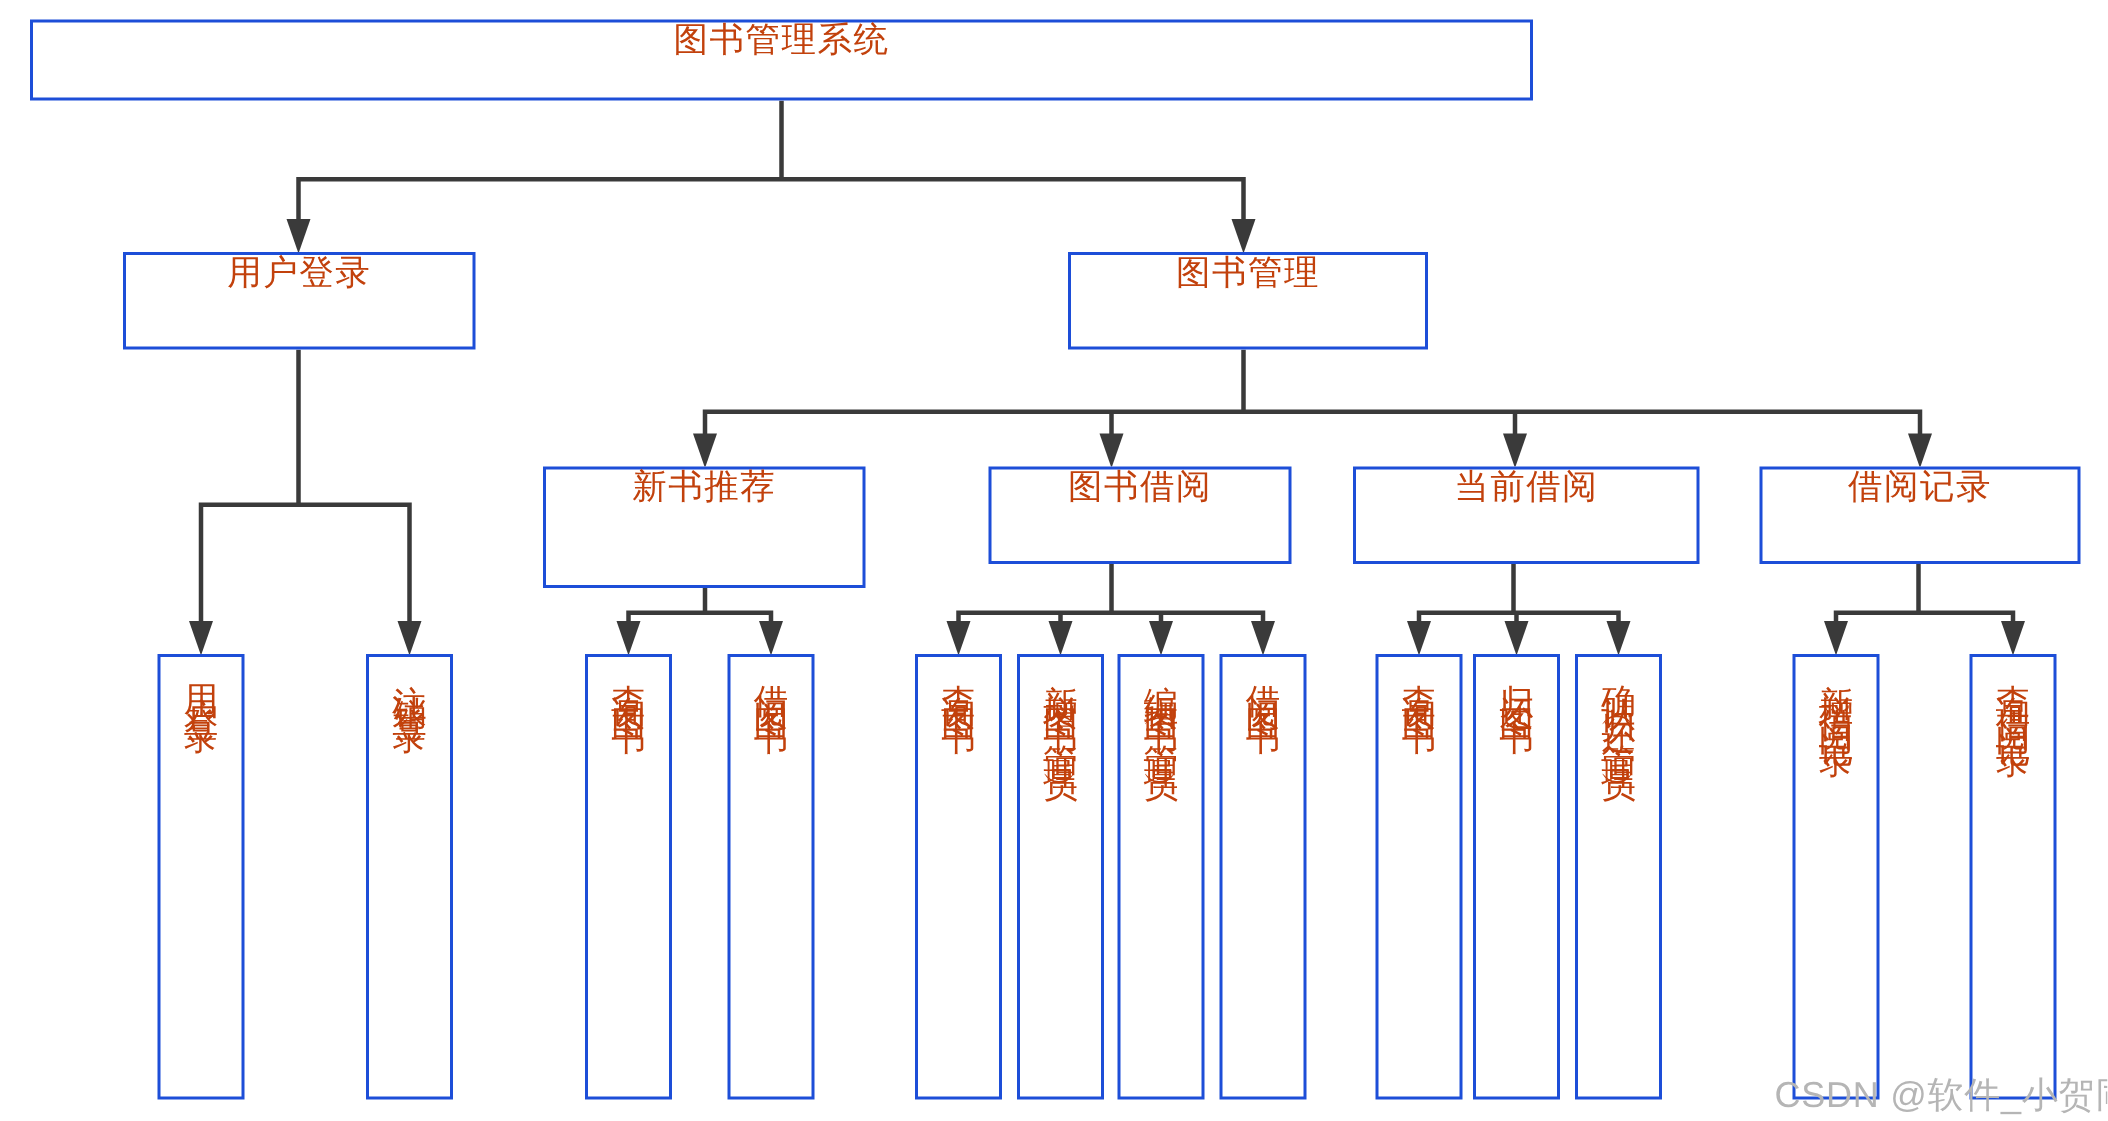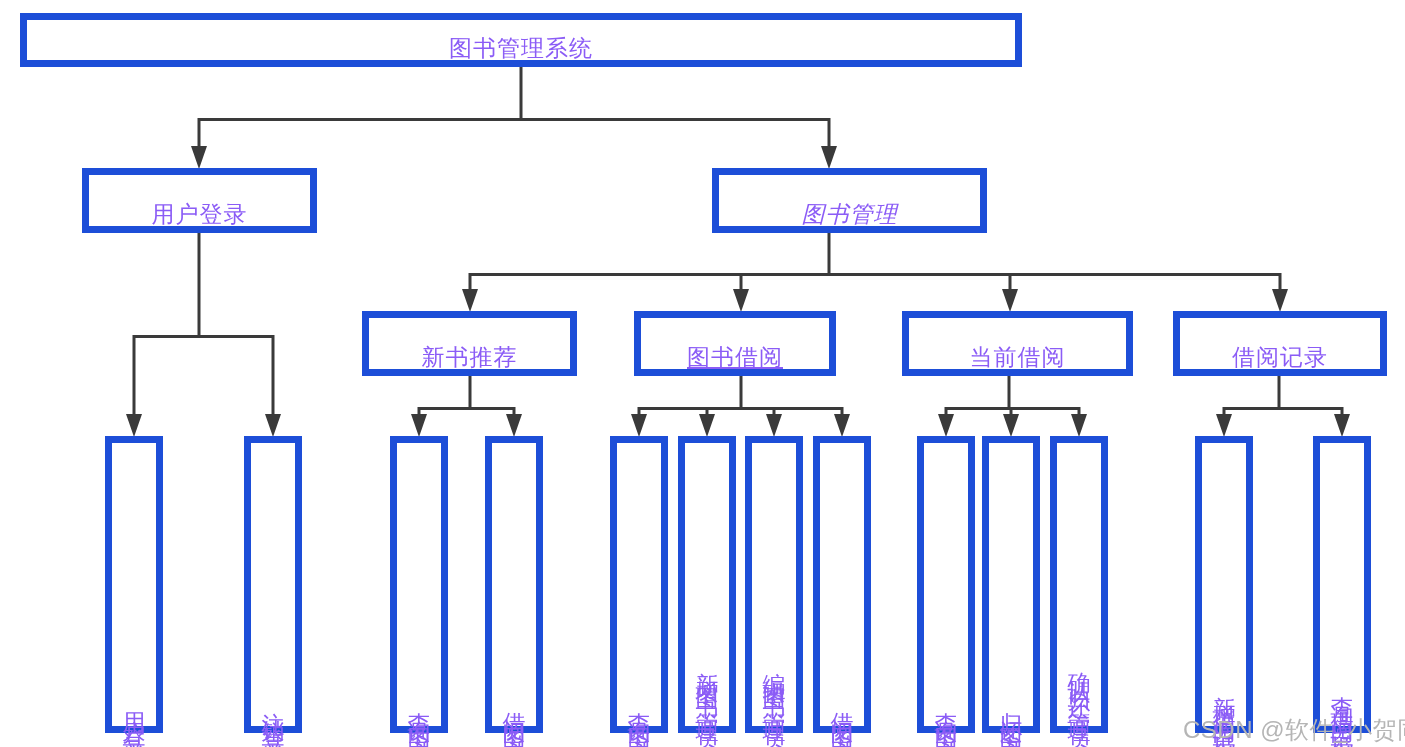--- a/index.html
+++ b/index.html
@@ -18,35 +18,35 @@
   .connector-layer {
     position: absolute;
     left: 0;
     top: 0;
     width: 1405px;
     height: 747px;
   }
   .node {
     position: absolute;
     box-sizing: border-box;
-    border: 7px solid #1d4ed8;
+    border: 2px solid #1d4ed8;
     background: #ffffff;
-    color: #8b5cf6;
+    color: #c2410c;
     display: flex;
-    align-items: flex-end;
+    align-items: flex-start;
     justify-content: center;
     font-size: 23px;
     letter-spacing: 1px;
     line-height: 1;
   }
   .node-root   { left: 20px;   top: 13px;  width: 1002px; height: 54px; }
   .node-l2-a   { left: 82px;   top: 168px; width: 235px;  height: 65px; }
-  .node-l2-b   { left: 712px;  top: 168px; width: 275px;  height: 65px; font-style: italic; }
-  .node-l3-a   { left: 362px;  top: 311px; width: 215px;  height: 65px; }
-  .node-l3-b   { left: 634px;  top: 311px; width: 202px;  height: 65px; text-decoration: underline; }
+  .node-l2-b   { left: 712px;  top: 168px; width: 240px;  height: 65px; }
+  .node-l3-a   { left: 362px;  top: 311px; width: 215px;  height: 81px; }
+  .node-l3-b   { left: 659px;  top: 311px; width: 202px;  height: 65px; }
   .node-l3-c   { left: 902px;  top: 311px; width: 231px;  height: 65px; }
   .node-l3-d   { left: 1173px; top: 311px; width: 214px;  height: 65px; }
   .leaf {
     top: 436px;
     width: 58px;
     height: 297px;
   }
   .vtext {
     writing-mode: vertical-rl;
     text-orientation: mixed;

